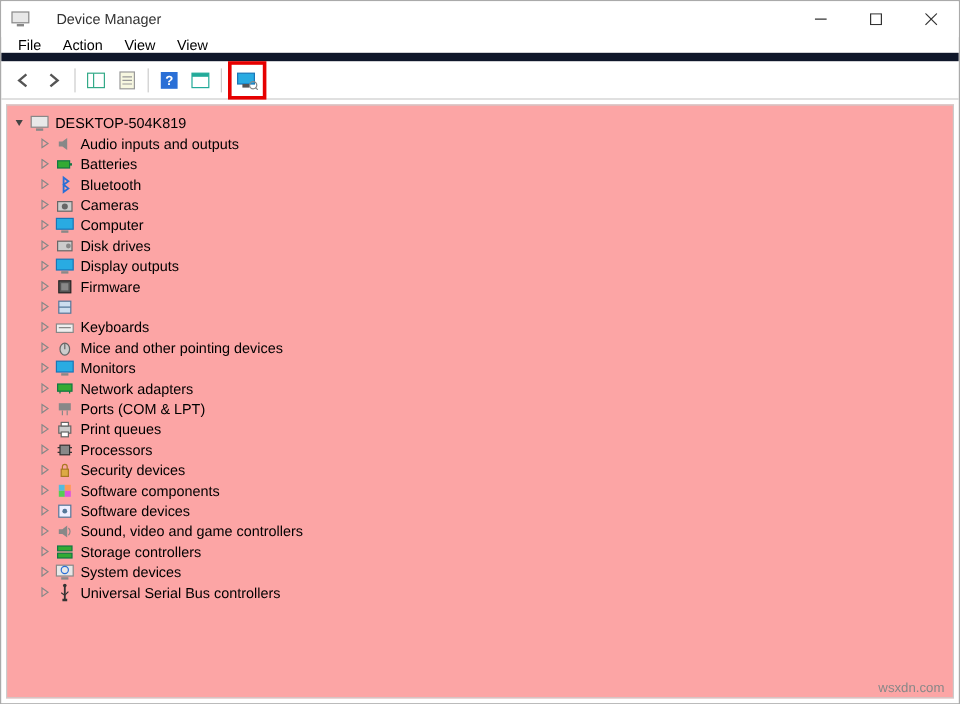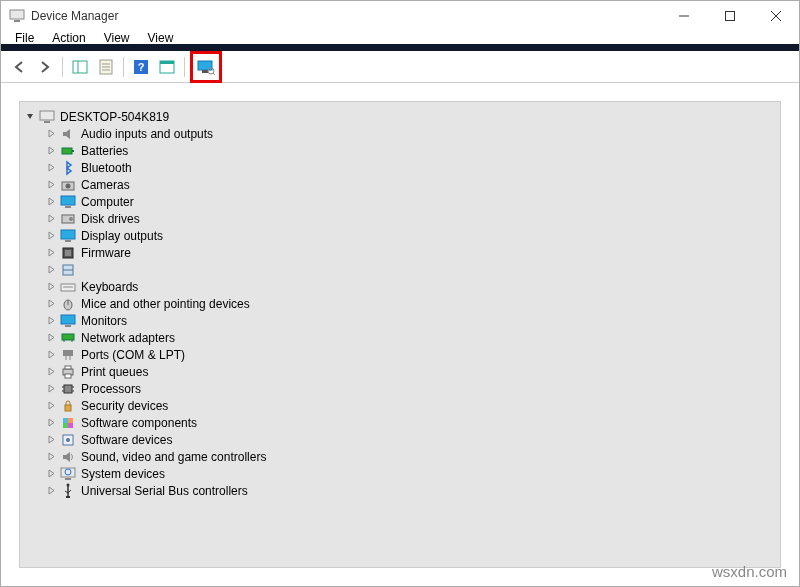--- a/index.html
+++ b/index.html
@@ -15,20 +15,21 @@
       flex-direction: column;
       position: relative;
     }
     
     .titlebar {
       display: flex;
       align-items: center;
       height: 30px;
       padding: 0 0 0 8px;
       background: #fff;
+      gap: 16px;
     }
     .titlebar .app-icon { width: 16px; height: 16px; margin-right: 6px; }
     .titlebar .title { flex: 0 0 auto; color: #333; }
     .titlebar .spacer { flex: 1; }
     .win-controls { display: flex; height: 100%; }
     .win-btn {
       width: 46px; height: 30px; display: flex; align-items: center; justify-content: center;
       color: #555;
     }
     
@@ -50,41 +51,41 @@
     }
     .tb-sep { width: 1px; height: 20px; background: #ccc; margin: 0 3px; }
     .tb-highlight {
       border: 3px solid #e60000;
       padding: 1px;
       display: flex; align-items: center; justify-content: center;
     }
     
     .tree-wrap {
       flex: 1; overflow: auto; padding: 6px 4px 2px 4px;
-      border: 1px solid #ccc; margin: 18px;
-      background: #e5e5e5;
+      border: 1px solid #ccc; margin: 4px;
+      background: #fca5a5;
     }
     .tree { list-style: none; }
     .tree ul { list-style: none; padding-left: 0; }
     .tree li { white-space: nowrap; }
     .row {
       display: flex; align-items: center; height: 17px; gap: 3px;
     }
     .expander {
       width: 12px; height: 12px; display: flex; align-items: center; justify-content: center;
       color: #666; font-size: 9px;
     }
     .indent { display: inline-block; width: 18px; }
     .icon-slot { width: 16px; height: 16px; display: flex; align-items: center; justify-content: center; }
     .label { padding: 0 2px; }
     .children { padding-left: 0; }
     
     .watermark {
       position: absolute; bottom: 6px; right: 12px;
-      color: #888; font-size: 15px;
+      color: #888; font-size: 11px;
     }
   </style>
 </head>
 <body>
 
 <div class="titlebar">
   <span class="app-icon">
     <svg width="16" height="16" viewBox="0 0 16 16">
       <rect x="1" y="2" width="14" height="9" fill="#e8e8e8" stroke="#888"></rect>
       <rect x="5" y="12" width="6" height="2" fill="#888"></rect>
@@ -537,20 +538,37 @@
           <li>
             <div class="row">
               <span class="indent"></span>
               <span class="expander">
                 <svg width="9" height="9">
                   <path d="M2 1 L7 4.5 L2 8 Z" fill="none" stroke="#888"></path>
                 </svg>
               </span>
               <span class="icon-slot">
                 <svg width="16" height="16">
+                  <rect x="2" y="3" width="12" height="4" fill="#3a3" stroke="#174"></rect>
+                  <rect x="2" y="9" width="12" height="4" fill="#3a3" stroke="#174"></rect>
+                </svg>
+              </span>
+              <span class="label">Storage controllers</span>
+            </div>
+          </li>
+          <li>
+            <div class="row">
+              <span class="indent"></span>
+              <span class="expander">
+                <svg width="9" height="9">
+                  <path d="M2 1 L7 4.5 L2 8 Z" fill="none" stroke="#888"></path>
+                </svg>
+              </span>
+              <span class="icon-slot">
+                <svg width="16" height="16">
                   <rect x="1" y="2" width="14" height="9" fill="#e8e8e8" stroke="#888"></rect>
                   <circle cx="8" cy="6" r="3" fill="none" stroke="#2a6fd6"></circle>
                   <rect x="5" y="12" width="6" height="2" fill="#888"></rect>
                 </svg>
               </span>
               <span class="label">System devices</span>
             </div>
           </li>
           <li>
             <div class="row">

